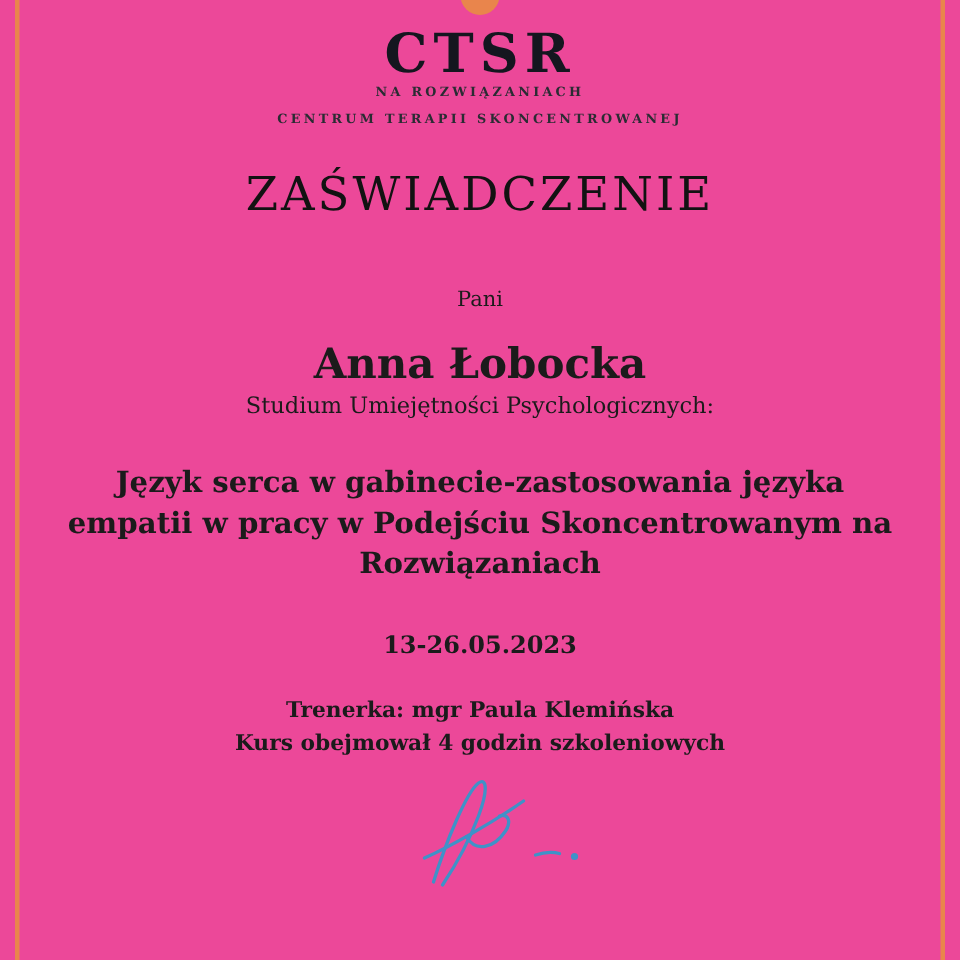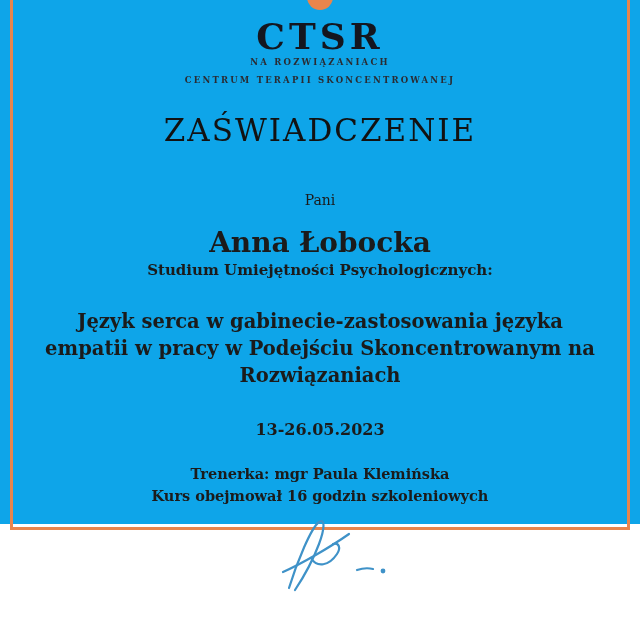--- a/index.html
+++ b/index.html
@@ -8,22 +8,22 @@
     width: 640px;
     height: 640px;
     background: #ffffff;
     overflow: hidden;
     font-family: "DejaVu Serif", "Liberation Serif", serif;
     color: #1b1b1b;
   }
   .certificate {
     position: relative;
     width: 640px;
-    height: 524px;
-    background: #0ea5e9;
+    height: 640px;
+    background: #ec4899;
   }
   .border-frame {
     position: absolute;
     left: 10px;
     right: 10px;
     top: -6px;
     bottom: -6px;
     border: 3px solid #e9854c;
     pointer-events: none;
   }
@@ -82,21 +82,21 @@
     font-weight: 700;
   }
   .intro-1 {
     margin-top: 42px;
     font-size: 14.5px;
     font-weight: 700;
   }
   .intro-2 {
     margin-top: 2px;
     font-size: 15px;
-    font-weight: 700;
+    font-weight: 400;
   }
   .course-title {
     margin: 30px auto 0 auto;
     max-width: 575px;
     font-size: 19.5px;
     font-weight: 700;
     line-height: 1.38;
   }
   .course-date {
     margin-top: 30px;
@@ -141,21 +141,21 @@
 
     <div class="recipient-name">Anna Łobocka</div>
 
     <div class="intro-2">Studium Umiejętności Psychologicznych:</div>
 
     <div class="course-title">Język serca w gabinecie-zastosowania języka empatii w pracy w Podejściu Skoncentrowanym na Rozwiązaniach</div>
 
     <div class="course-date">13-26.05.2023</div>
 
     <div class="trainer">Trenerka: mgr Paula Klemińska</div>
-    <div class="hours">Kurs obejmował 16 godzin szkoleniowych</div>
+    <div class="hours">Kurs obejmował 4 godzin szkoleniowych</div>
 
     <div class="signature-wrap">
       <svg width="150" height="84" viewBox="0 0 150 84">
         <g fill="none" stroke="#3f92c8" stroke-width="2.2" stroke-linecap="round">
           <path d="M44 74 C 52 48, 66 14, 74 8 C 80 4, 80 14, 74 30 C 68 46, 58 64, 50 76"></path>
           <path d="M38 58 C 56 50, 84 34, 104 20"></path>
           <path d="M66 44 C 72 54, 84 52, 92 40 C 96 34, 94 28, 88 30"></path>
           <path d="M112 56 C 118 54, 124 54, 128 55"></path>
         </g>
         <circle cx="138" cy="57" r="2.4" fill="#3f92c8"></circle>

